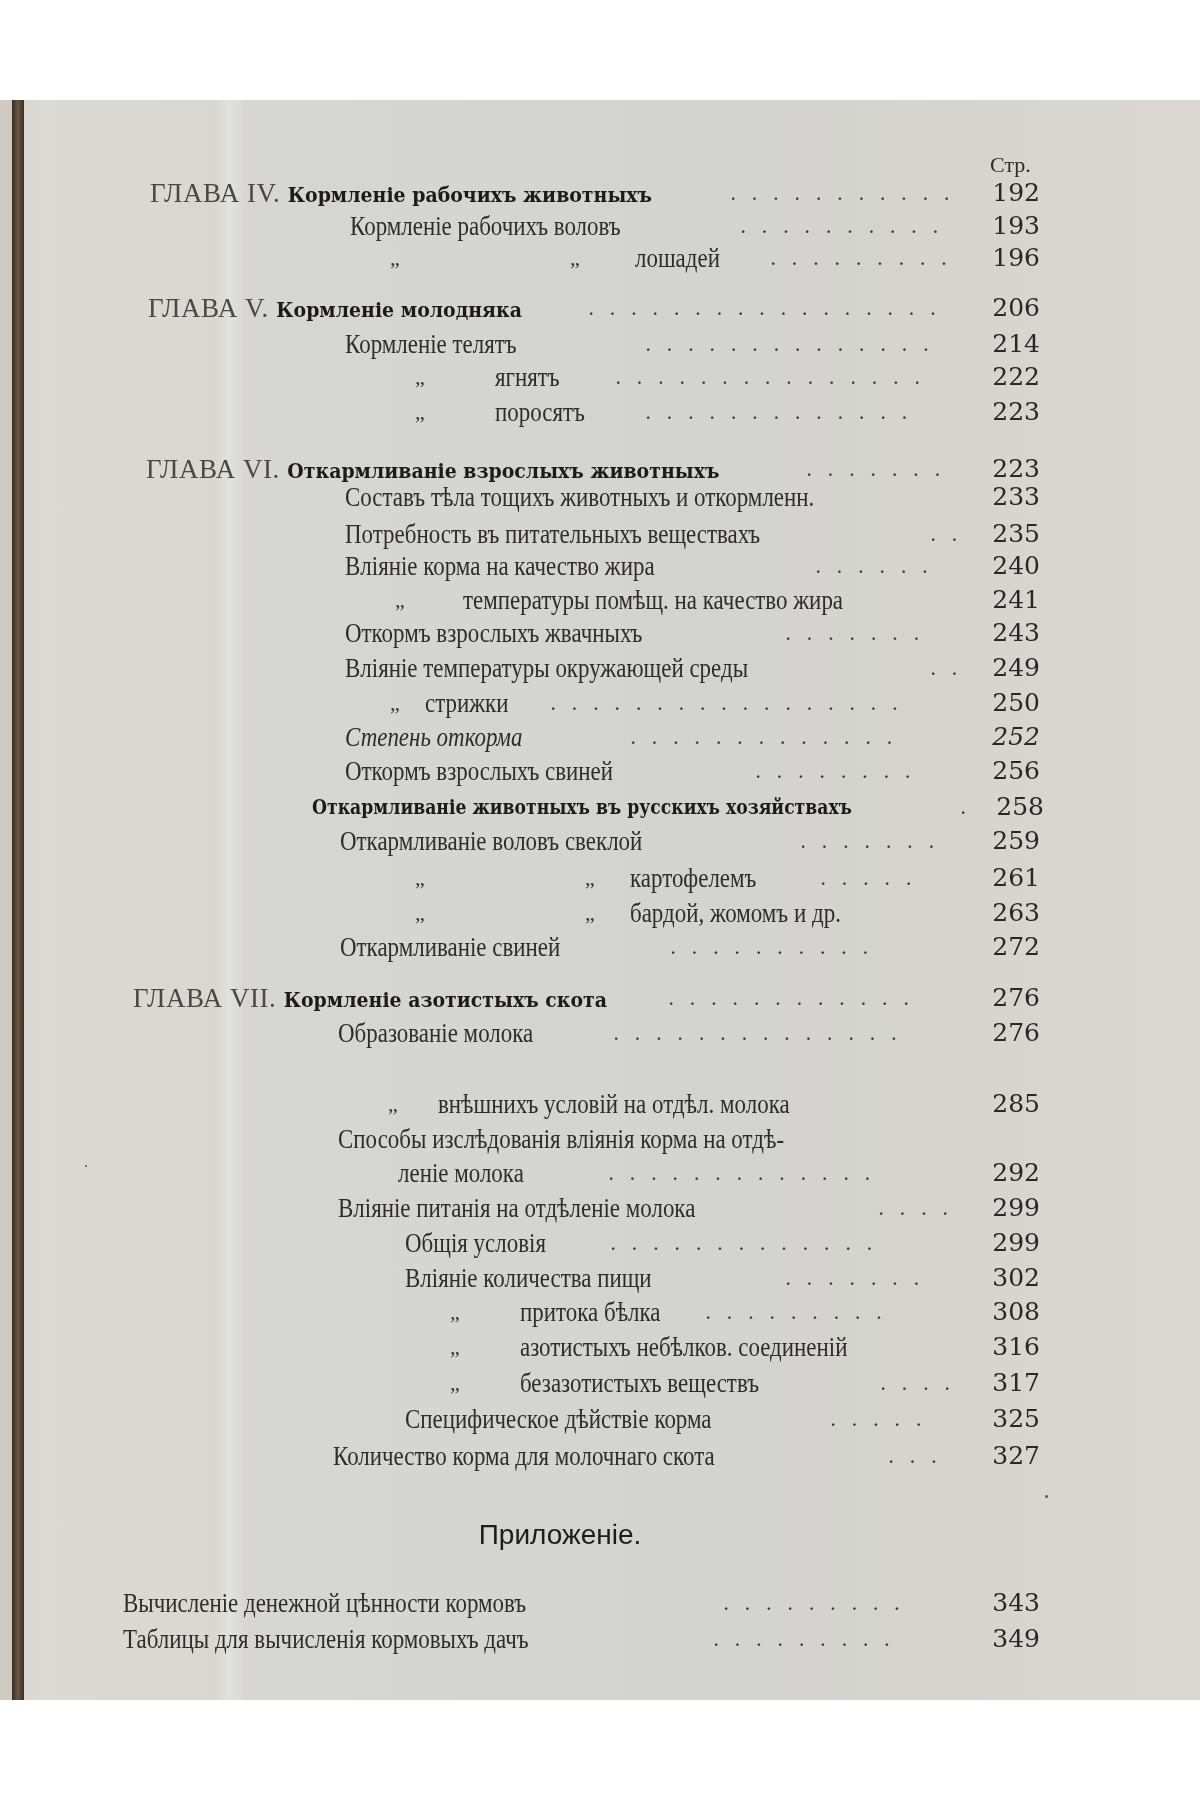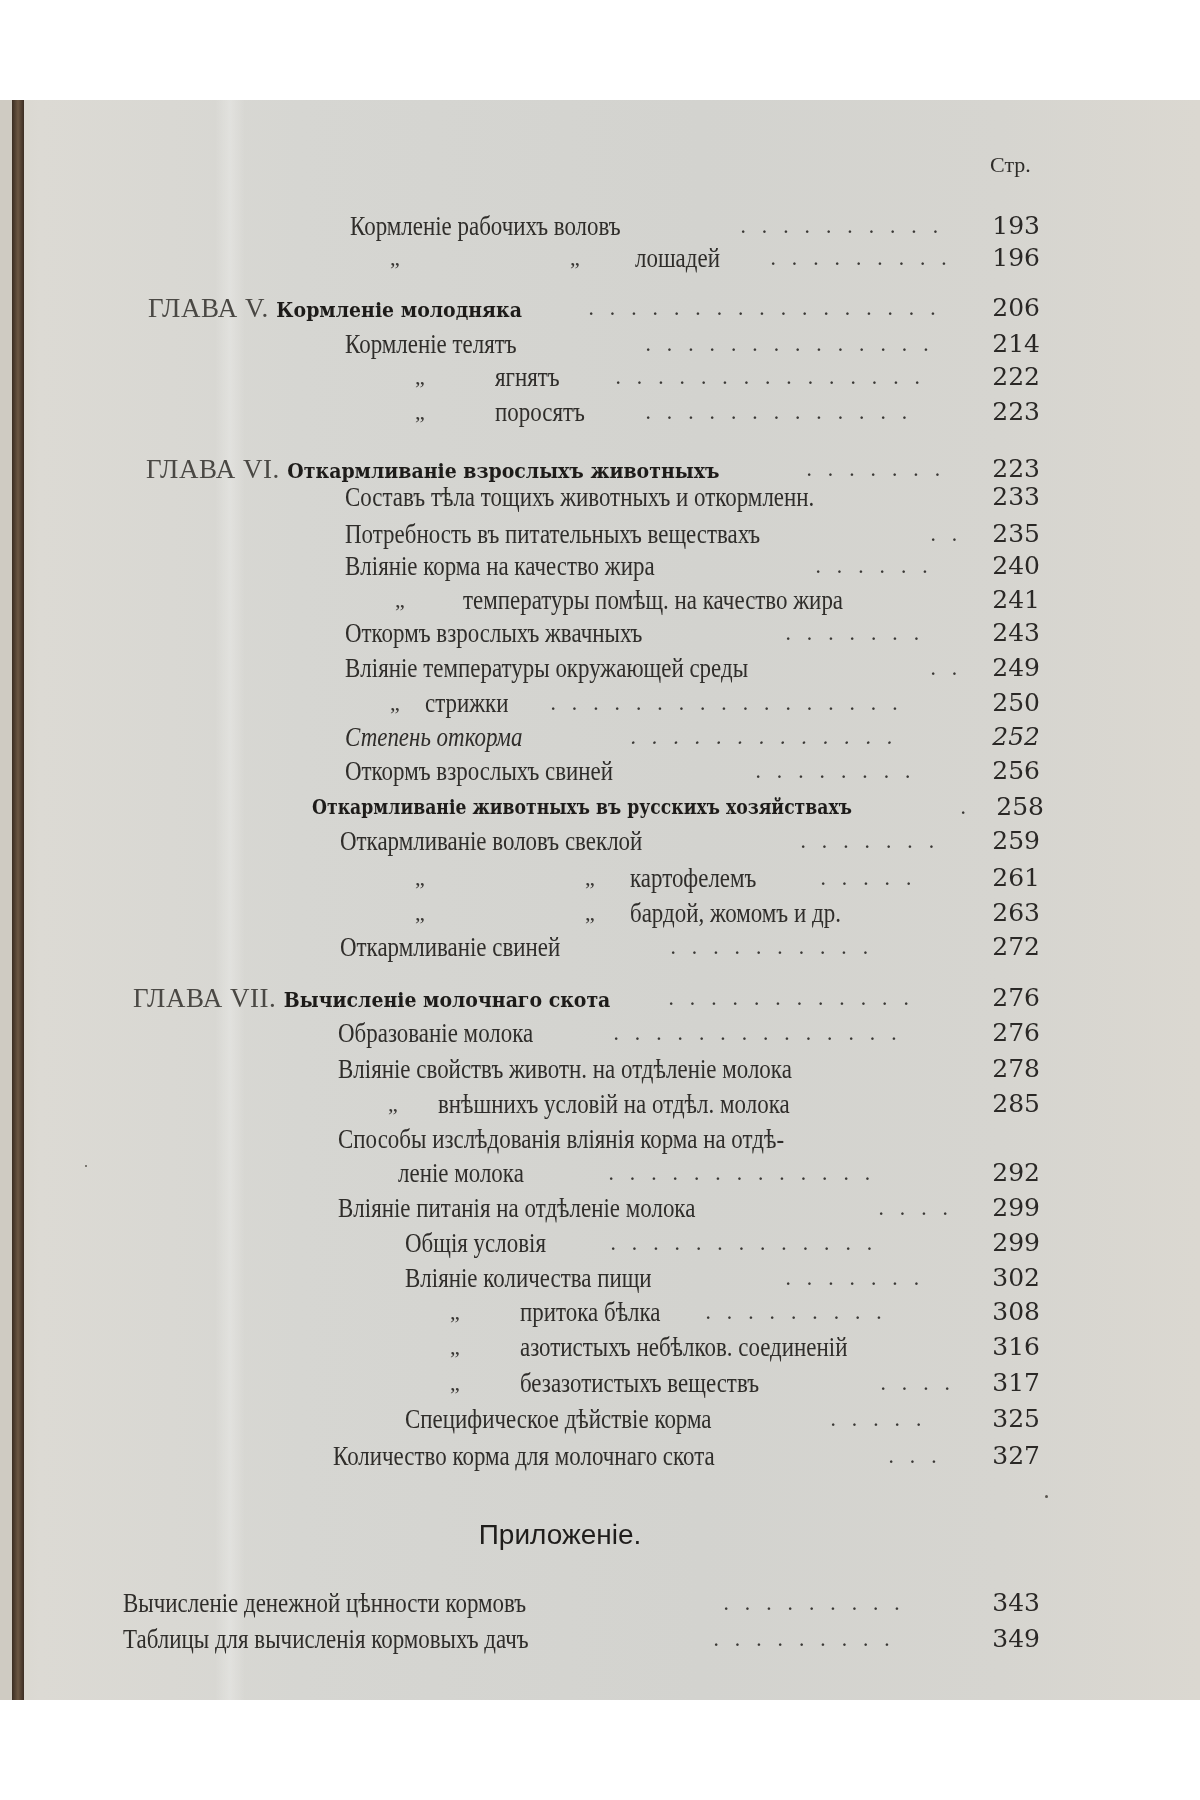--- a/index.html
+++ b/index.html
@@ -49,20 +49,25 @@
 </head>
 <body>
 
 <div class="photo">
   <div class="spine-edge"></div>
   <div class="spine"></div>
   <div class="sheen"></div>
 
   <div class="str">Стр.</div>
 
+  <div class="row" style="left:150px; top:77px; width:890px;">
+    <span class="t"><span class="ch-label">ГЛАВА IV.</span> <span class="ch-title">Кормленіе рабочихъ животныхъ</span></span>
+    <span class="dots" style="left:580px; width:260px;">...........</span>
+    <span class="pg num">192</span>
+  </div>
   <div class="row" style="left:350px; top:110px; width:690px;">
     <span class="t sub">Кормленіе рабочихъ воловъ</span>
     <span class="dots" style="left:390px; width:250px;">..........</span>
     <span class="pg num">193</span>
   </div>
   <div class="row" style="left:350px; top:142px; width:690px;">
     <span class="ditto" style="left:40px;">„</span>
     <span class="ditto" style="left:220px;">„</span>
     <span class="t sub" style="left:285px;">лошадей</span>
     <span class="dots" style="left:420px; width:220px;">.........</span>
@@ -166,33 +171,29 @@
     <span class="t sub" style="left:290px;">бардой, жомомъ и др.</span>
     <span class="pg num">263</span>
   </div>
   <div class="row" style="left:340px; top:831px; width:700px;">
     <span class="t sub">Откармливаніе свиней</span>
     <span class="dots" style="left:330px; width:320px;">..........</span>
     <span class="pg num">272</span>
   </div>
 
   <div class="row" style="left:133px; top:882px; width:907px;">
-    <span class="t"><span class="ch-label">ГЛАВА VII.</span> <span class="ch-title">Вычисленіе молочнаго скота</span></span>
+    <span class="t"><span class="ch-label">ГЛАВА VII.</span> <span class="ch-title">Кормленіе азотистыхъ скота</span></span>
     <span class="dots" style="left:535px; width:310px;">............</span>
     <span class="pg num">276</span>
   </div>
   <div class="row" style="left:338px; top:917px; width:702px;">
     <span class="t sub">Образованіе молока</span>
     <span class="dots" style="left:275px; width:375px;">..............</span>
     <span class="pg num">276</span>
   </div>
-  <div class="row" style="left:338px; top:953px; width:702px;">
-    <span class="t sub">Вліяніе свойствъ животн. на отдѣленіе молока</span>
-    <span class="pg num">278</span>
-  </div>
   <div class="row" style="left:338px; top:988px; width:702px;">
     <span class="ditto" style="left:50px;">„</span>
     <span class="t sub" style="left:100px;">внѣшнихъ условій на отдѣл. молока</span>
     <span class="pg num">285</span>
   </div>
   <div class="row" style="left:338px; top:1023px; width:702px;">
     <span class="t sub">Способы изслѣдованія вліянія корма на отдѣ-</span>
   </div>
   <div class="row" style="left:338px; top:1057px; width:702px;">
     <span class="t sub" style="left:60px;">леніе молока</span>

